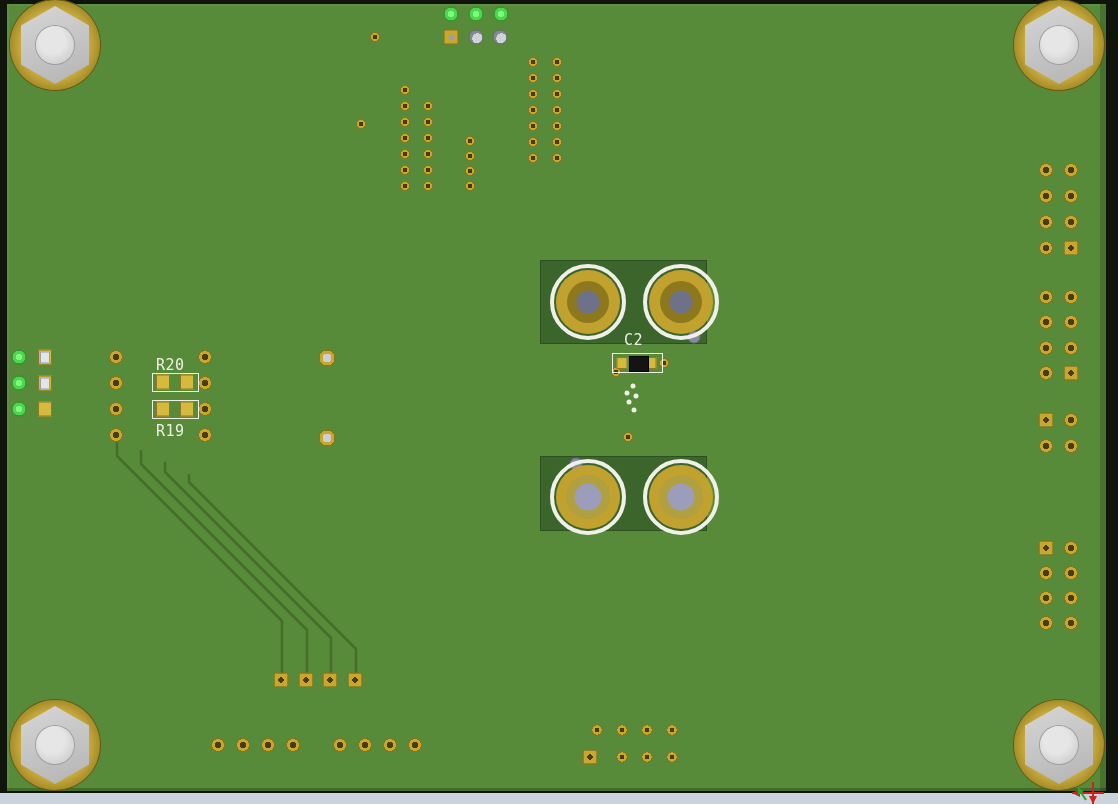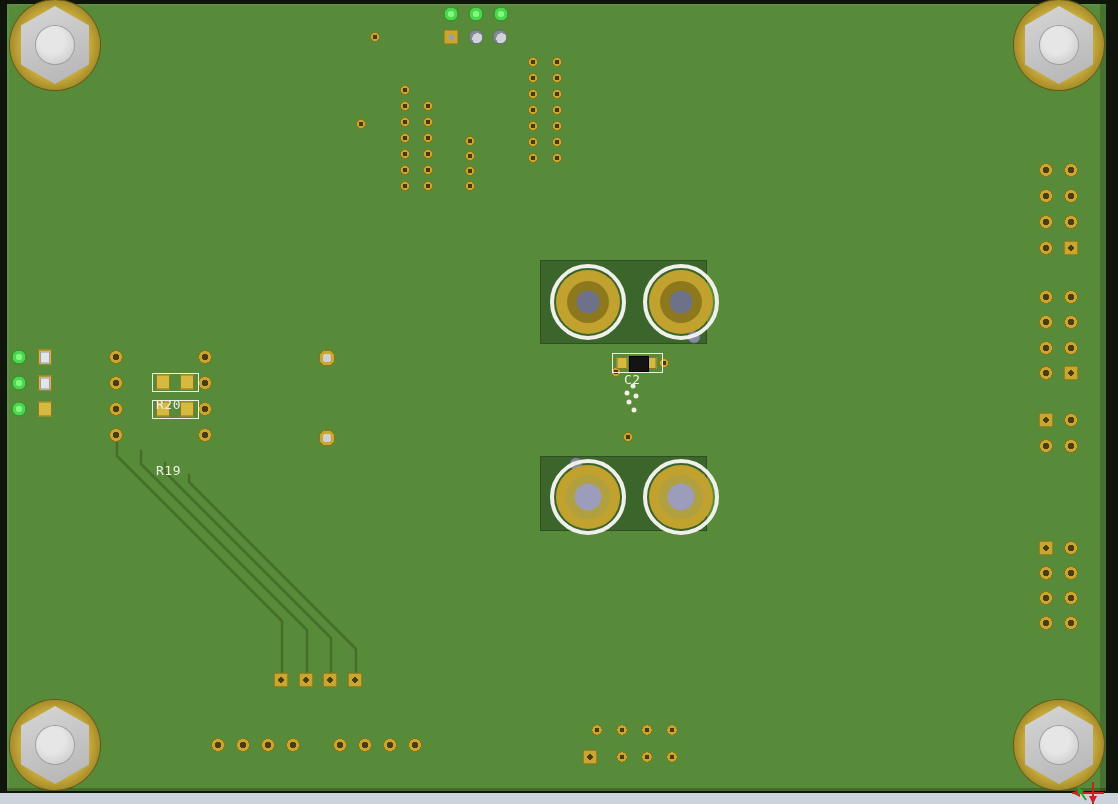--- a/index.html
+++ b/index.html
@@ -42,21 +42,21 @@
   
   .phole{position:absolute;width:68px;height:68px;border:4px solid #f0f0ea;border-radius:50%;transform:translate(-50%,-50%);}
   .phole div{position:absolute;left:50%;top:50%;transform:translate(-50%,-50%);border-radius:50%;}
   .ph-gold{width:64px;height:64px;background:#c1a22f;}
   .ph-mid{width:42px;height:42px;background:#8d781e;}
   .ph-center{width:23px;height:23px;background:#6e7288;}
   .hole-bottom .ph-mid{width:44px;height:44px;background:#b0a040;}
   .hole-bottom .ph-center{width:27px;height:27px;background:#9c9dbb;}
   
   .silk-label{position:absolute;color:#eef0e6;font-family:"DejaVu Sans Mono",monospace;
-       font-size:13px;letter-spacing:0.5px;line-height:13px;margin-top:39px;}
+       font-size:15px;letter-spacing:0.5px;line-height:13px;}
   .silk-outline{position:absolute;border:1.5px solid #eef0e6;background:transparent;}
   #lbl-r20{left:156px;top:359px;}
   #lbl-r19{left:156px;top:425px;}
   #lbl-c2{left:624px;top:334px;}
   #out-r20{left:152px;top:373px;width:45px;height:17px;}
   #out-r19{left:152px;top:400px;width:45px;height:17px;}
   #out-c2{left:612px;top:353px;width:49px;height:18px;}
   #c2-body{position:absolute;left:629px;top:356px;width:18px;height:14px;background:#141414;border:1px solid #000;}
   
   .sq-led{position:absolute;width:13px;height:13px;transform:translate(-50%,-50%);

